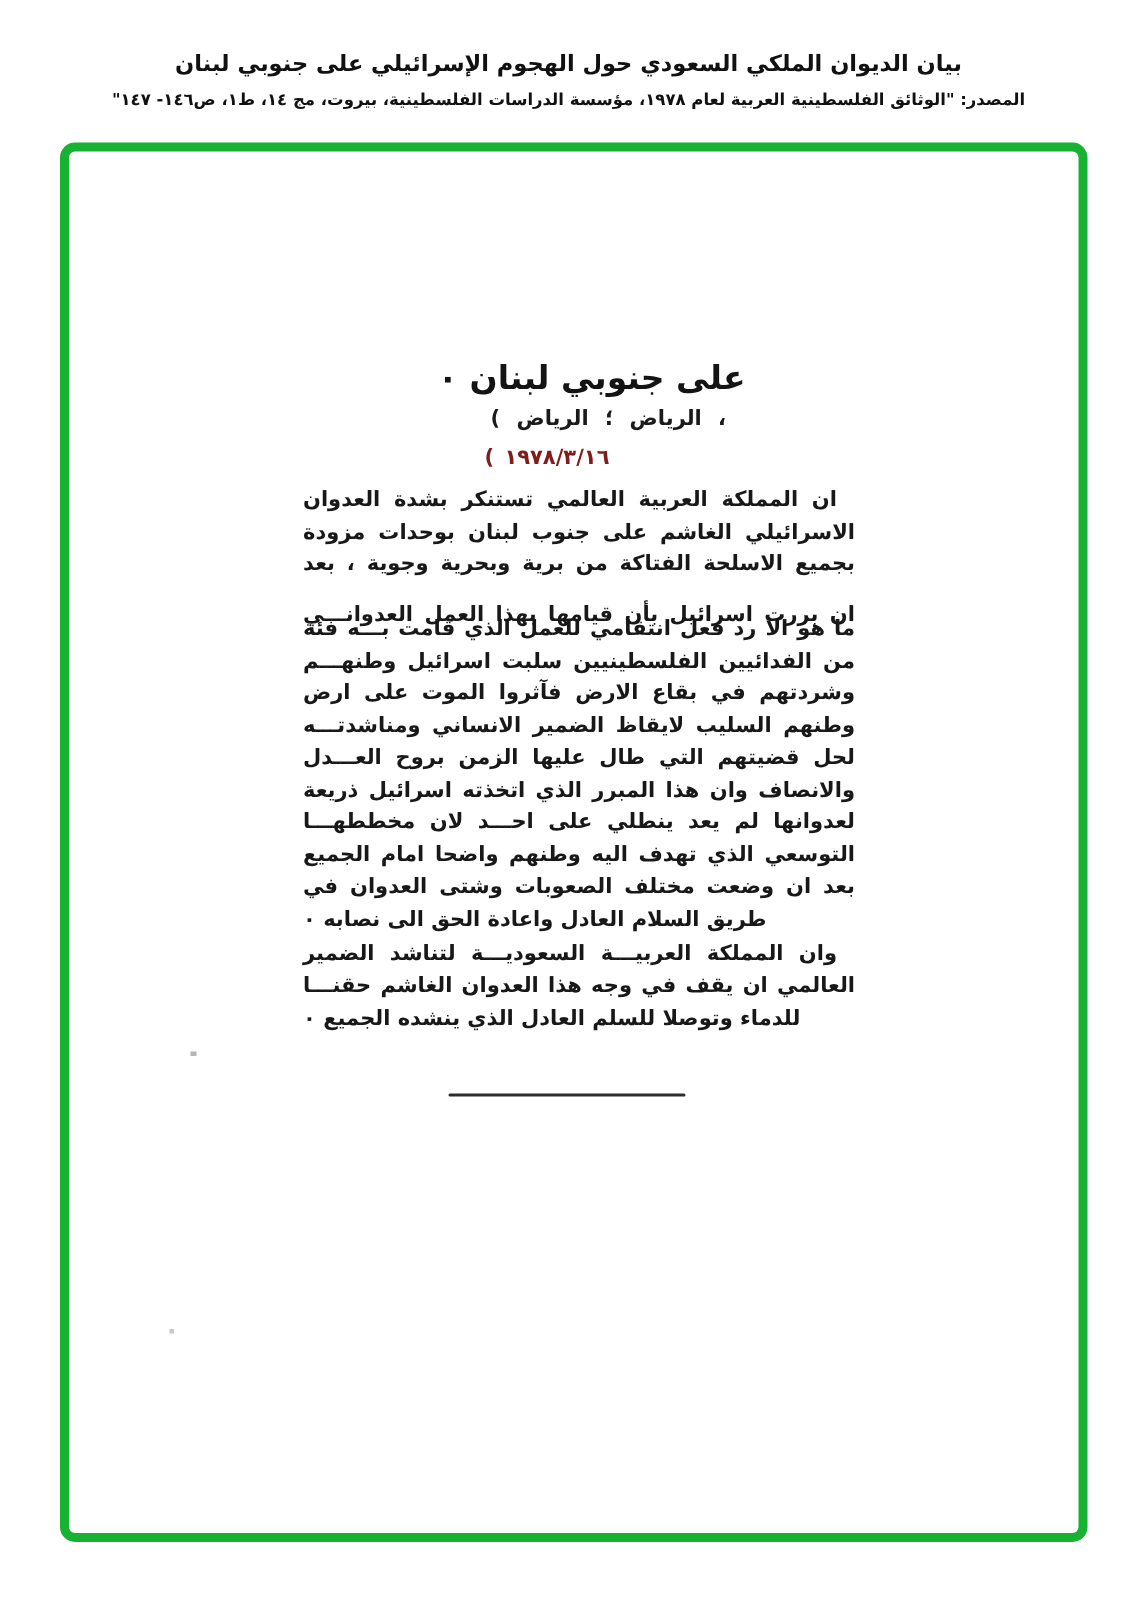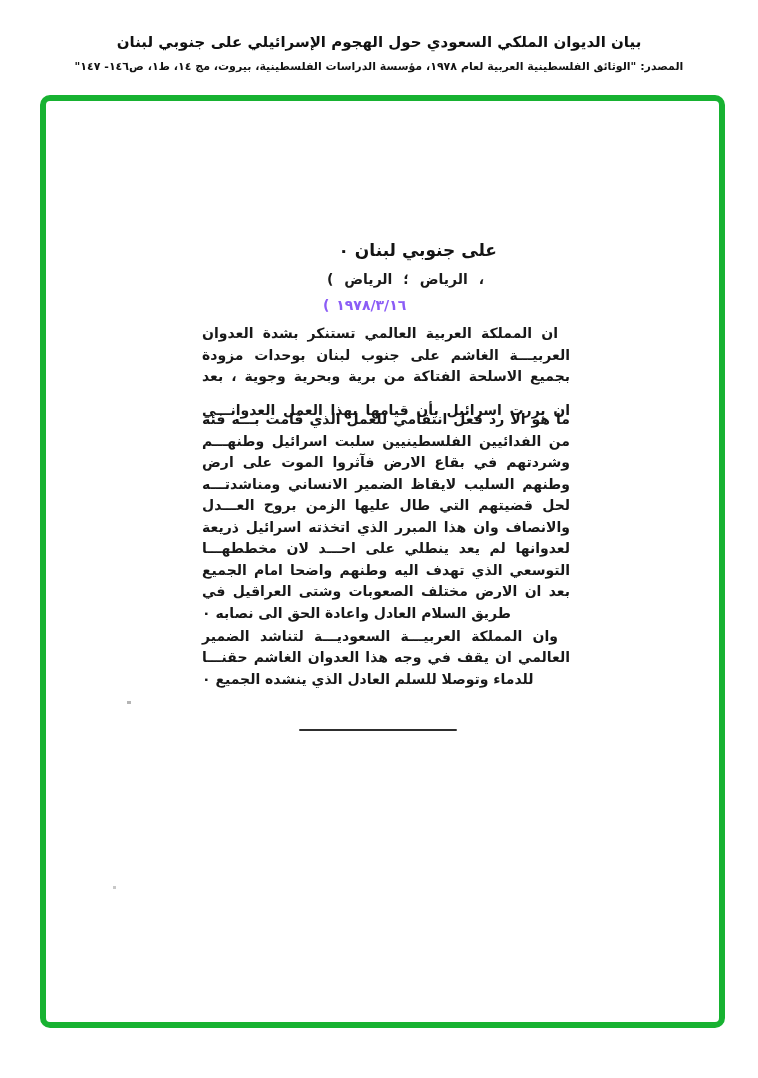--- a/index.html
+++ b/index.html
@@ -19,29 +19,29 @@
     position:absolute;left:40px;top:95px;width:685px;height:933px;
     border:6px solid #17b231;border-radius:10px;box-sizing:border-box;
     background:transparent;
   }
   .doc-title-1{
     position:absolute;top:212px;right:201px;direction:rtl;white-space:nowrap;
     font-size:17px;font-weight:700;color:#141414;
   }
   .doc-title-2{
     position:absolute;top:240px;right:261px;direction:rtl;white-space:nowrap;
-    font-size:17px;font-weight:700;color:#141414;
+    font-size:22px;font-weight:700;color:#141414;
   }
   .dateline-1{
     position:absolute;top:271px;left:327px;direction:ltr;white-space:nowrap;
     font-size:14px;font-weight:700;color:#1a1a1a;word-spacing:6px;text-align:right;
   }
   .dateline-2{
     position:absolute;top:297px;left:323px;direction:ltr;white-space:nowrap;
-    font-size:14px;font-weight:700;color:#8b5cf6;word-spacing:2px;
+    font-size:14px;font-weight:700;color:#7f1d1d;word-spacing:2px;
   }
   .bline{
     position:absolute;left:202px;width:368px;height:21px;direction:rtl;
     font-size:14px;font-weight:700;color:#181818;line-height:21px;
     text-align:justify;text-align-last:justify;box-sizing:border-box;
   }
   .bline.first{padding-right:12px;}
   .bline.endleft{text-align:right;text-align-last:left;}
   .artifact-line{
     position:absolute;left:299px;top:729px;width:158px;height:2px;
@@ -60,32 +60,32 @@
 
   <div class="frame" style="border-color: rgb(23, 178, 49);"></div>
 
   <div class="doc-title-2">على جنوبي لبنان ٠</div>
 
   <div class="dateline-1">( الرياض ؛ الرياض ،</div>
   <div class="dateline-2">( ١٩٧٨/٣/١٦</div>
 
   <div>
     <div class="bline first" style="top:323px">ان المملكة العربية العالمي تستنكر بشدة العدوان</div>
-    <div class="bline" style="top:345px">العربيـــة الغاشم على جنوب لبنان بوحدات مزودة</div>
+    <div class="bline" style="top:345px">الاسرائيلي الغاشم على جنوب لبنان بوحدات مزودة</div>
     <div class="bline" style="top:366px">بجميع الاسلحة الفتاكة من برية وبحرية وجوية ، بعد</div>
     <div class="bline" style="top:400px">ان بررت اسرائيل بأن قيامها بهذا العمل العدوانـــي</div>
     <div class="bline" style="top:409px">ما هو الا رد فعل انتقامي للعمل الذي قامت بـــه فئة</div>
     <div class="bline" style="top:431px">من الفدائيين الفلسطينيين سلبت اسرائيل وطنهـــم</div>
     <div class="bline" style="top:452px">وشردتهم في بقاع الارض فآثروا الموت على ارض</div>
     <div class="bline" style="top:474px">وطنهم السليب لايقاظ الضمير الانساني ومناشدتـــه</div>
     <div class="bline" style="top:495px">لحل قضيتهم التي طال عليها الزمن بروح العـــدل</div>
     <div class="bline" style="top:517px">والانصاف وان هذا المبرر الذي اتخذته اسرائيل ذريعة</div>
     <div class="bline" style="top:538px">لعدوانها لم يعد ينطلي على احـــد لان مخططهـــا</div>
     <div class="bline" style="top:560px">التوسعي الذي تهدف اليه وطنهم واضحا امام الجميع</div>
-    <div class="bline" style="top:581px">بعد ان الارض مختلف الصعوبات وشتى العراقيل في</div>
+    <div class="bline" style="top:581px">بعد ان وضعت مختلف الصعوبات وشتى العدوان في</div>
     <div class="bline endleft" style="top:603px">طريق السلام العادل واعادة الحق الى نصابه ٠</div>
     <div class="bline first" style="top:626px">وان المملكة العربيـــة السعوديـــة لتناشد الضمير</div>
     <div class="bline" style="top:647px">العالمي ان يقف في وجه هذا العدوان الغاشم حقنـــا</div>
     <div class="bline endleft" style="top:669px">للدماء وتوصلا للسلم العادل الذي ينشده الجميع ٠</div>
   </div>
 
   <div class="artifact-line"></div>
   <div class="speck1"></div>
   <div class="speck2"></div>
 

